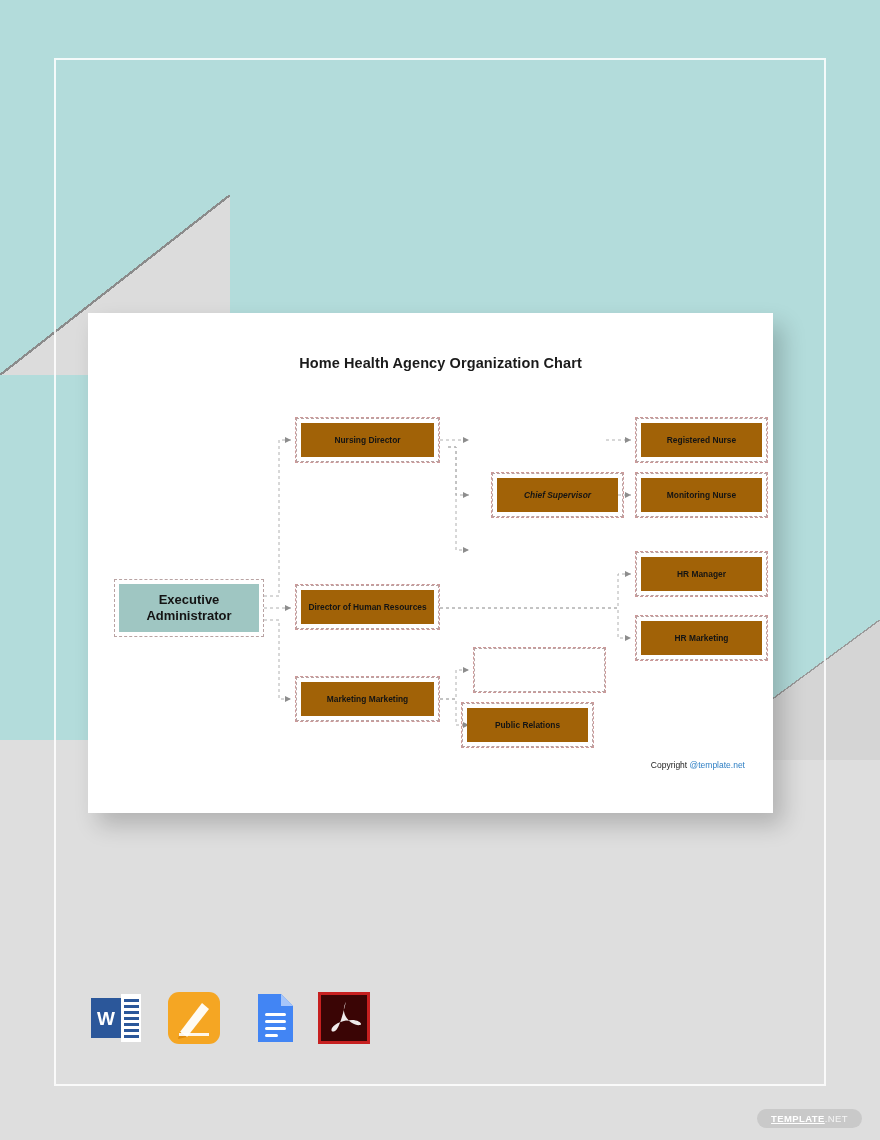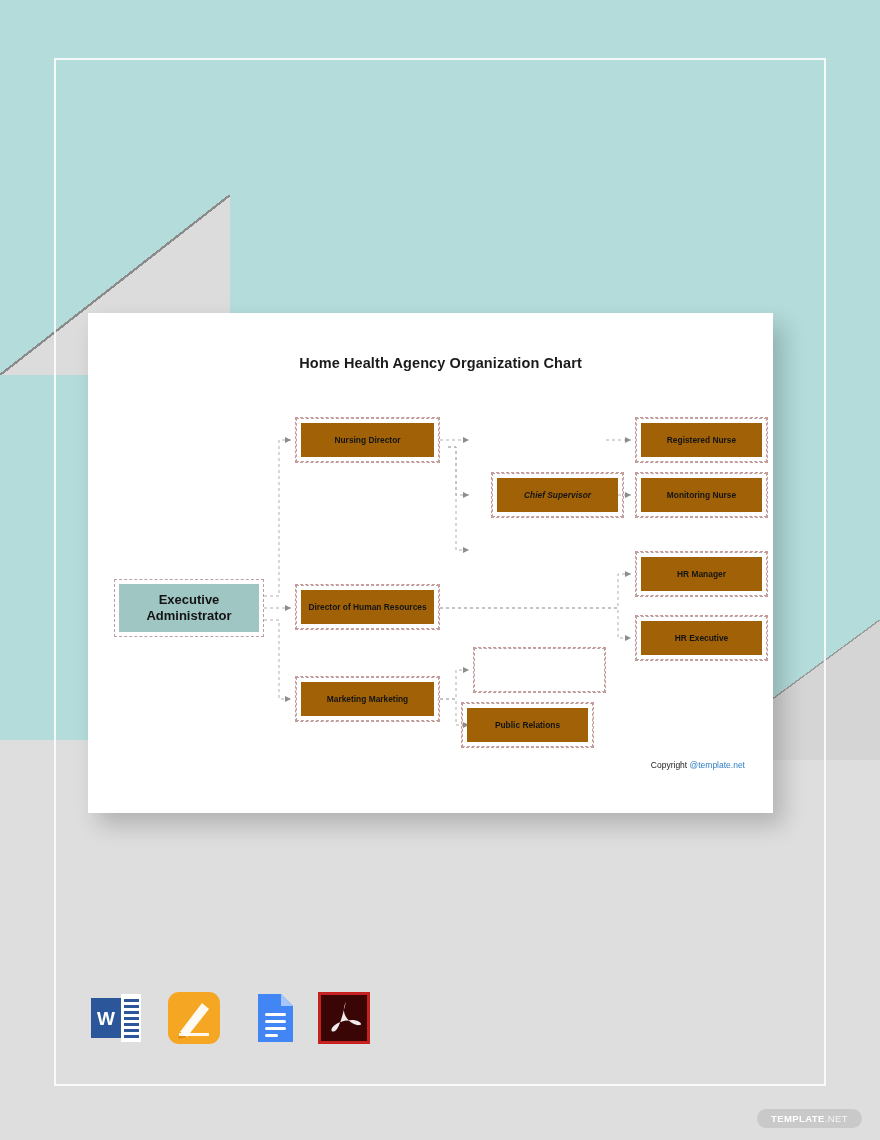--- a/index.html
+++ b/index.html
@@ -93,21 +93,21 @@
   .ico-gdocs { left: 157px; }
   .ico-pdf   { left: 228px; }
 
   
   .badge {
     position: absolute; right: 18px; bottom: 12px;
     background: #c9c9c9; color: #ffffff;
     border-radius: 11px; padding: 4px 14px;
     font-size: 9.5px; letter-spacing: .4px;
   }
-  .badge b { font-weight: bold; }
+  .badge b { font-weight: bold; text-decoration: underline; }
   .badge span { opacity: .82; }
 </style>
 </head>
 <body>
 
 <div id="stage">
 
   <div class="teal-band"></div>
   <div class="wedge-tl"></div>
   <div class="floor"></div>
@@ -200,21 +200,21 @@
         <div class="fill">Monitoring Nurse</div>
       </div>
 
       <div class="node" style="left:547px; top:238px; width:133px; height:46px;">
         <div class="outline"></div>
         <div class="fill">HR Manager</div>
       </div>
 
       <div class="node" style="left:547px; top:302px; width:133px; height:46px;">
         <div class="outline"></div>
-        <div class="fill">HR Executive</div>
+        <div class="fill">HR Marketing</div>
       </div>
     </div>
 
     <div class="copyright">
       <span>Copyright </span><a href="#">@template.net</a>
     </div>
   </div>
 
   <div class="icons">
 

